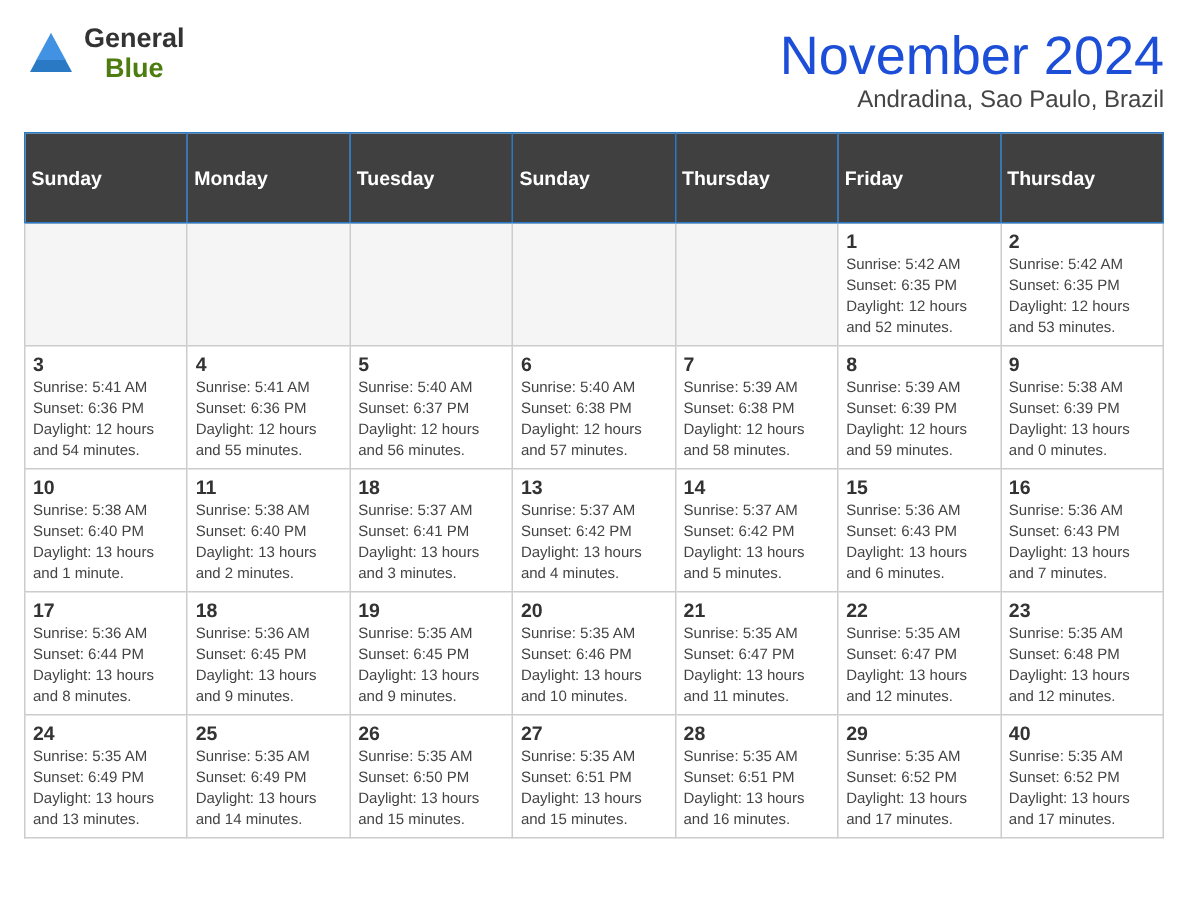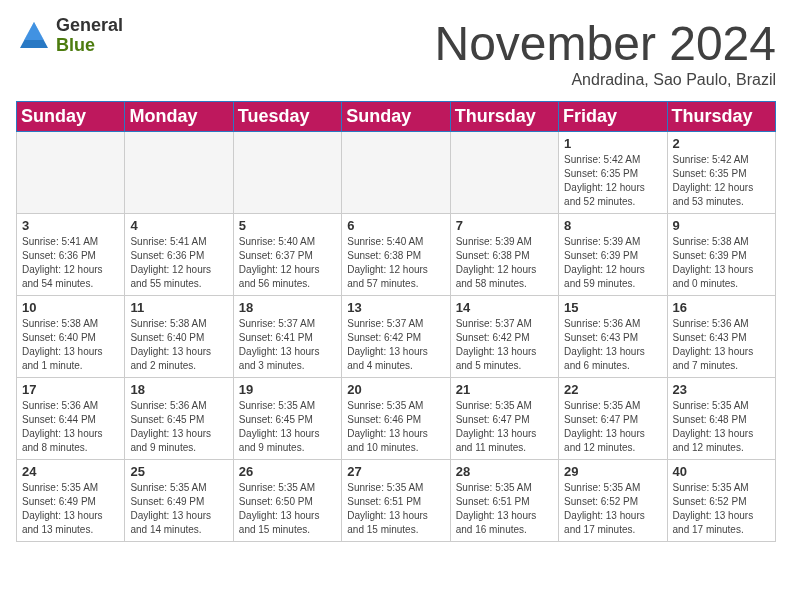--- a/index.html
+++ b/index.html
@@ -13,20 +13,21 @@
     .header {
       display: flex;
       align-items: flex-start;
       justify-content: space-between;
       margin-bottom: 12px;
     }
     .logo {
       display: flex;
       align-items: center;
       gap: 4px;
+      text-align: center;
     }
     .logo-text {
       display: flex;
       flex-direction: column;
       line-height: 1.1;
     }
     .logo-general {
       font-size: 18px;
       font-weight: bold;
       color: #333;
@@ -37,39 +38,39 @@
       color: #4d7c0f;
     }
     .logo-icon {
       width: 36px;
       height: 36px;
     }
     .title-block {
       text-align: right;
     }
     .month-title {
-      font-size: 48px;
+      font-size: 36px;
       font-weight: normal;
-      color: #404040;
+      color: #1d4ed8;
       margin-left: 48px;
     }
     .location-title {
       font-size: 16px;
       color: #444;
     }
     .calendar-table {
       width: 100%;
       border-collapse: collapse;
       table-layout: fixed;
     }
     .calendar-table th {
-      background: #be185d;
+      background: #404040;
       color: #fff;
-      padding: 4px 4px;
-      font-size: 18px;
+      padding: 22px 4px;
+      font-size: 13px;
       text-align: left;
       border: 1px solid #2979c4;
     }
     .calendar-table td {
       border: 1px solid #ccc;
       vertical-align: top;
       padding: 4px 5px;
       font-size: 10.5px;
       color: #333;
       height: 82px;

